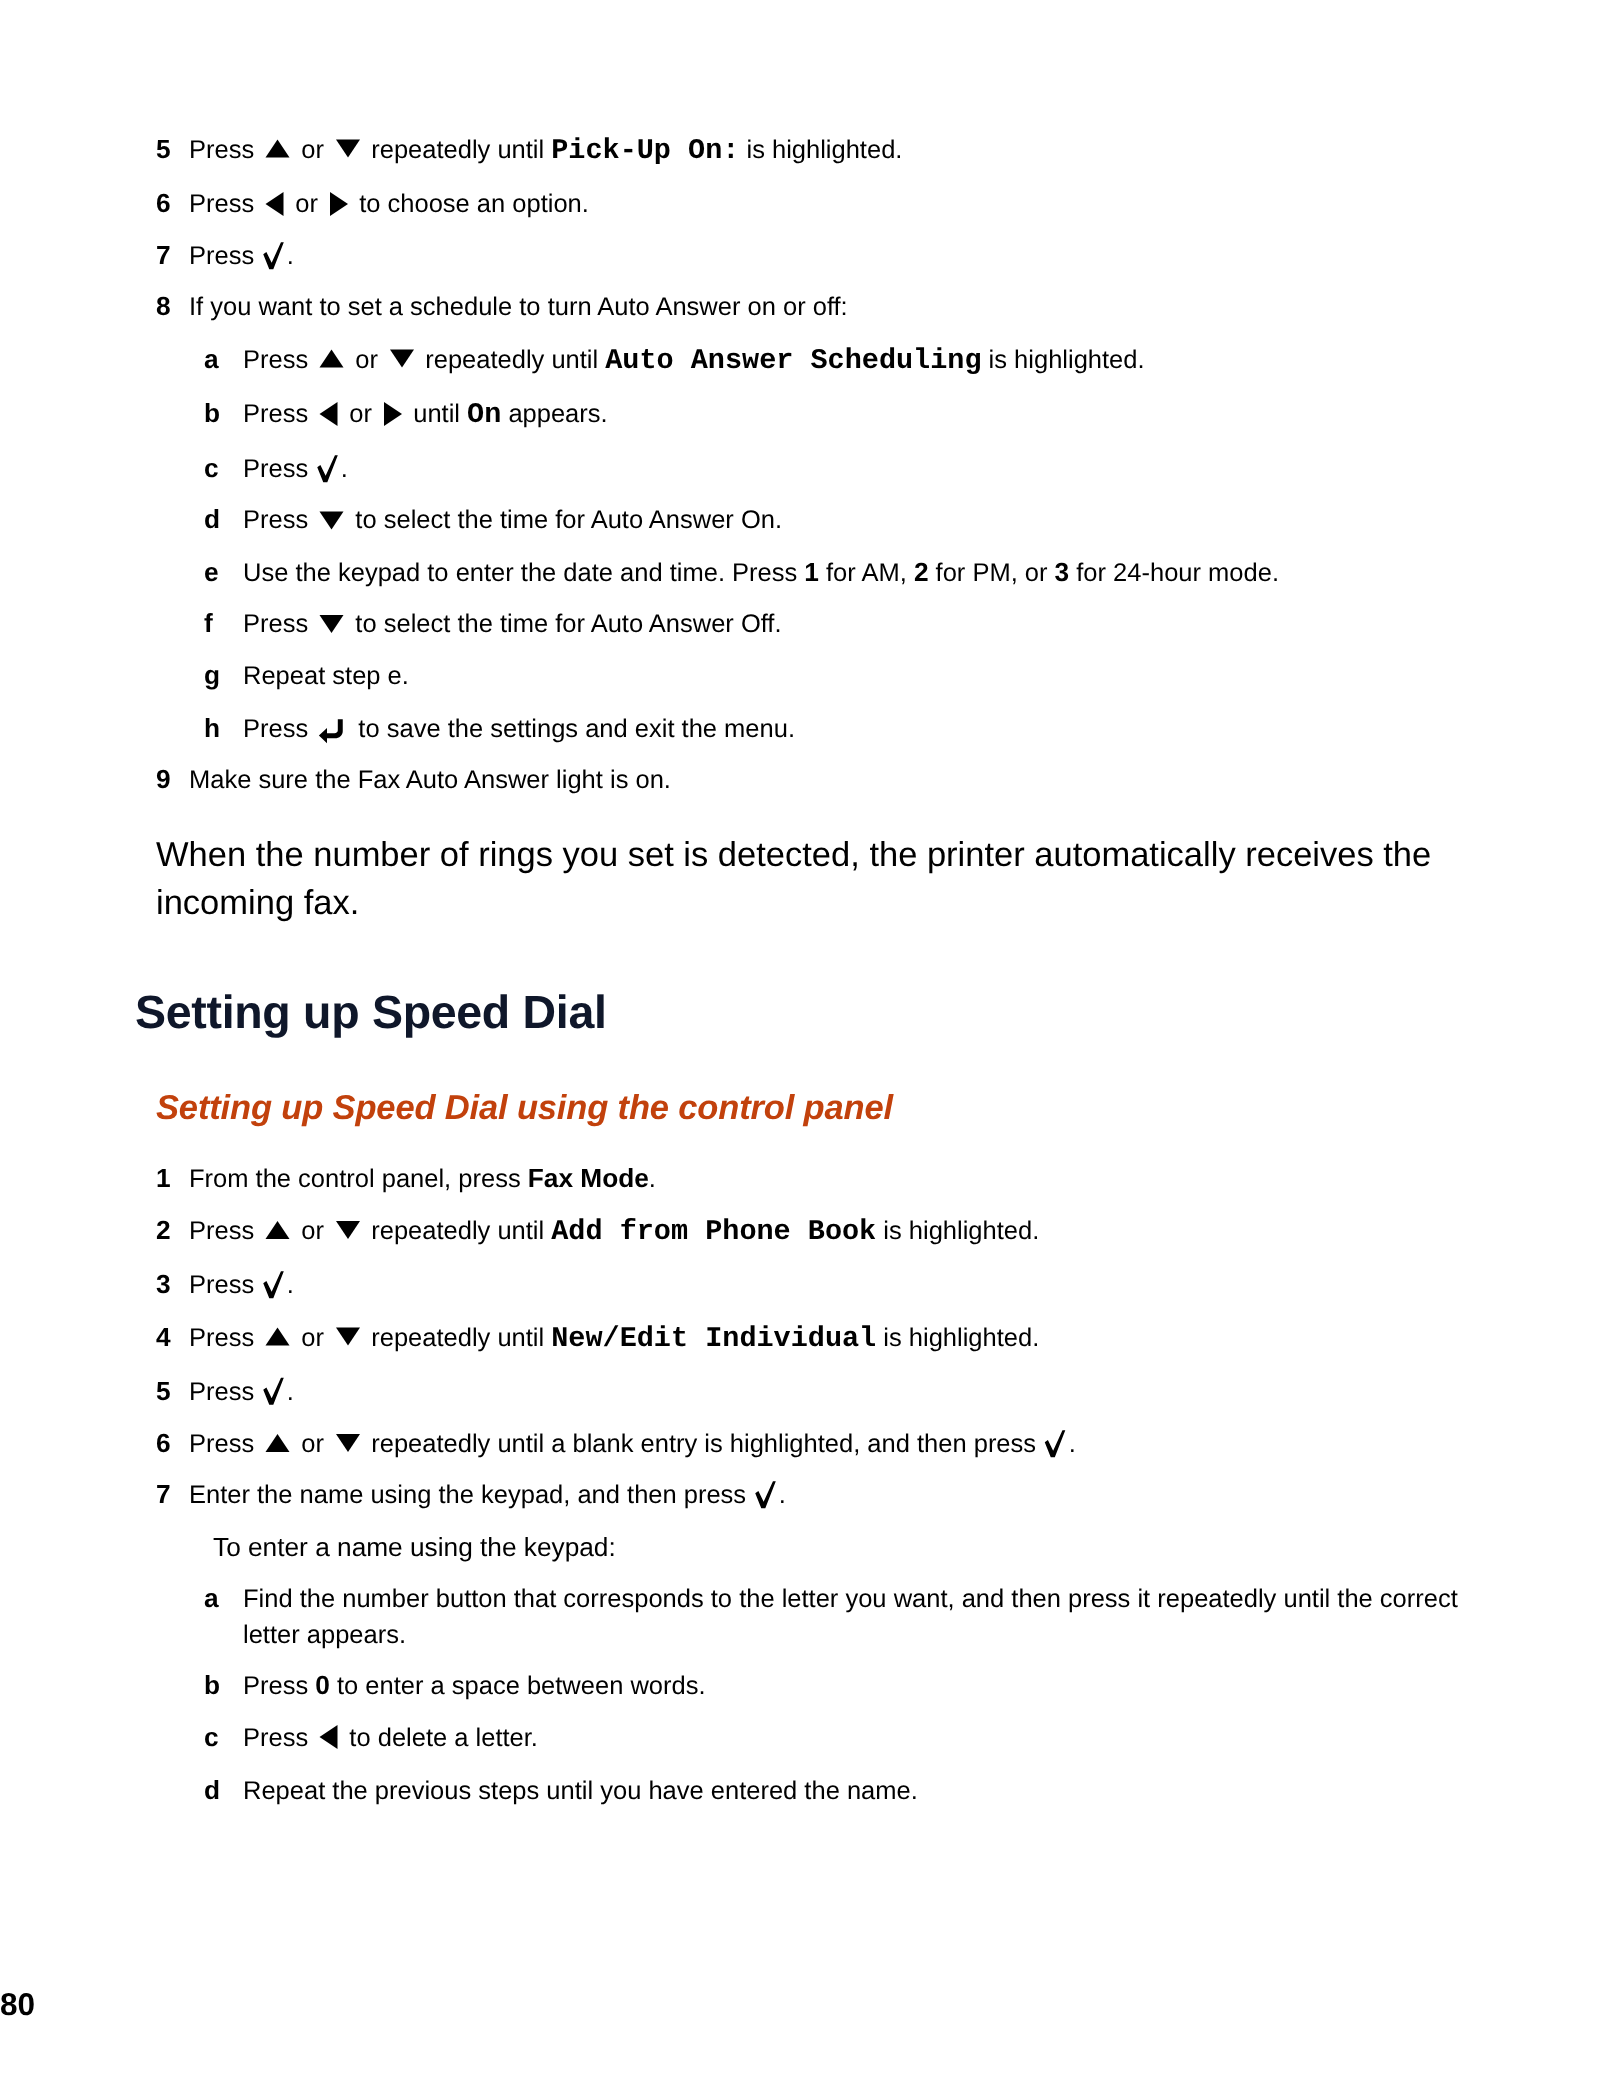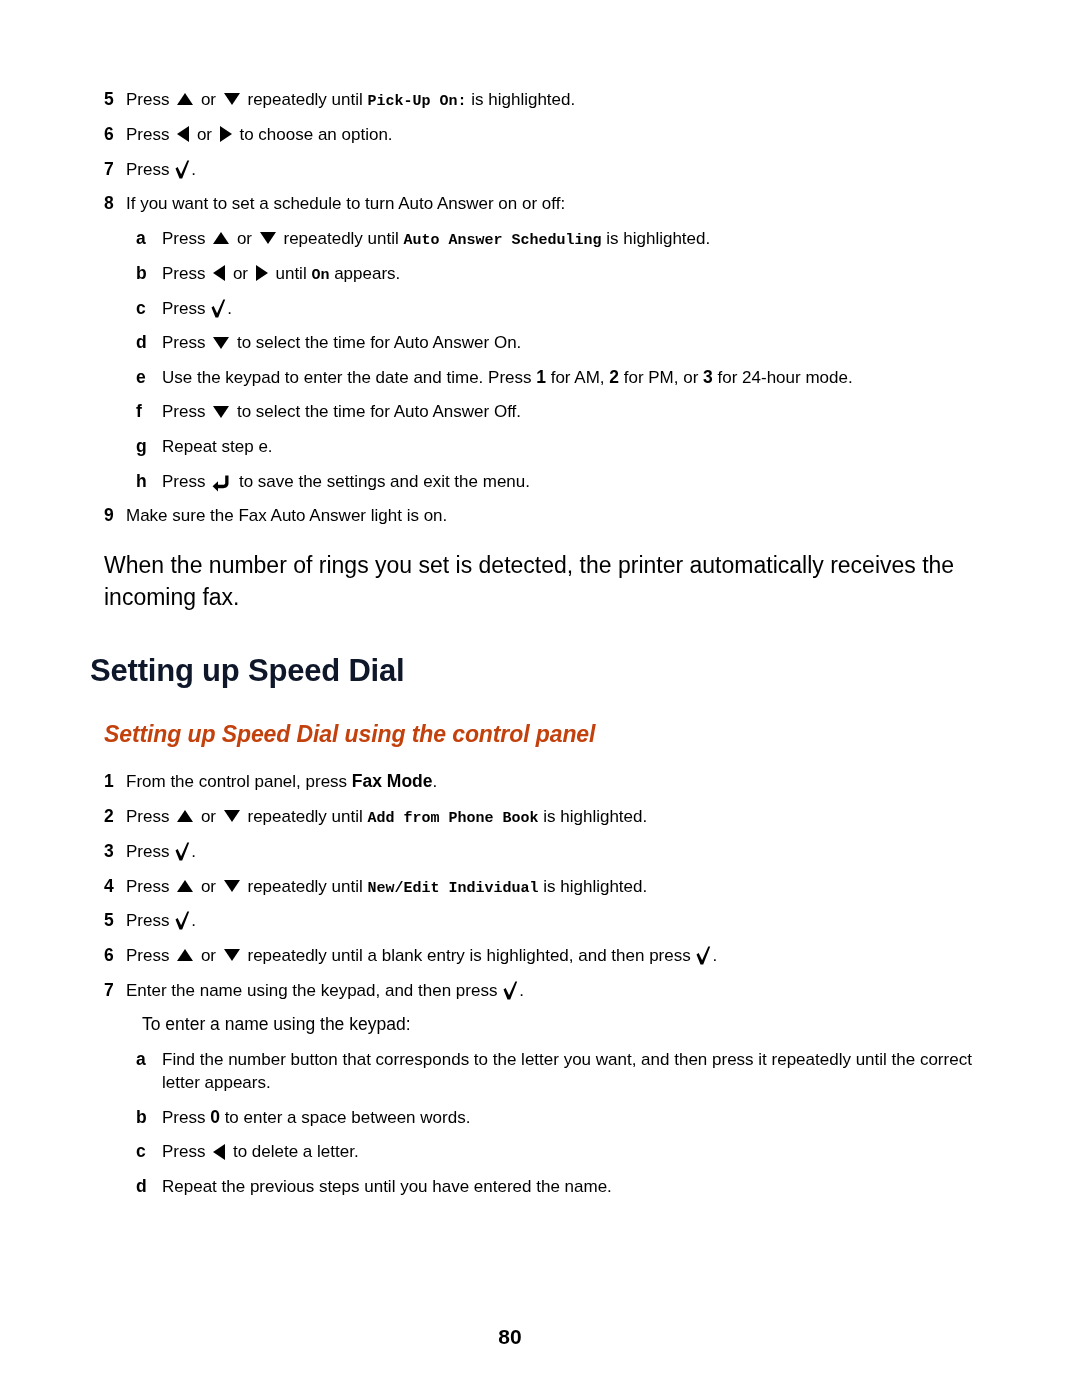--- a/index.html
+++ b/index.html
@@ -17,21 +17,21 @@
   .page {
     position: relative;
     width: 1080px;
     height: 1397px;
     box-sizing: border-box;
     padding: 88px 90px 0 90px;
   }
   .mono {
     font-family: "Liberation Mono", monospace;
     font-weight: bold;
-    font-size: 15px;
+    font-size: 19px;
     letter-spacing: 0px;
   }
   .bold { font-weight: bold; }
 
   
   .row {
     display: flex;
     align-items: flex-start;
     font-size: 17.5px;
     line-height: 1.33;
@@ -128,21 +128,21 @@
     height: 20px;
     vertical-align: -5px;
     margin: 0 2px;
   }
 
   .pagenum {
     position: absolute;
     bottom: 48px;
     left: 0;
     width: 1020px;
-    text-align: center;
+    text-align: left;
     font-size: 21px;
     font-weight: bold;
   }
 </style>
 </head>
 <body>
 
 <div class="page">
 
   <div id="top-steps">

